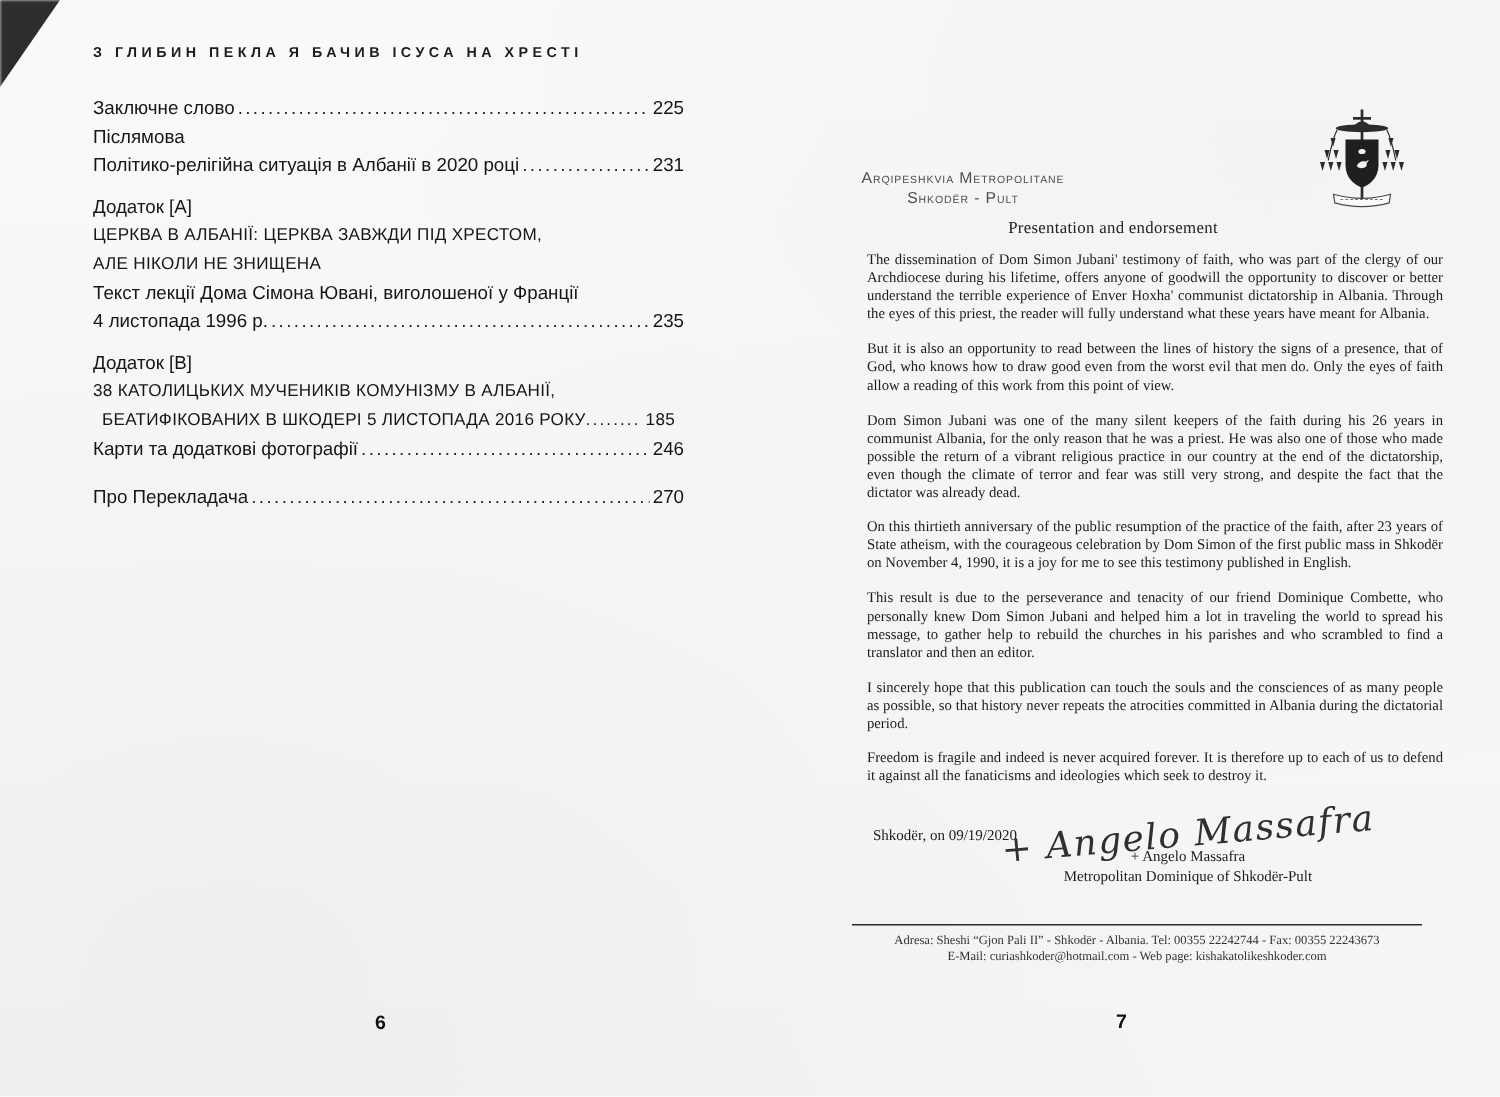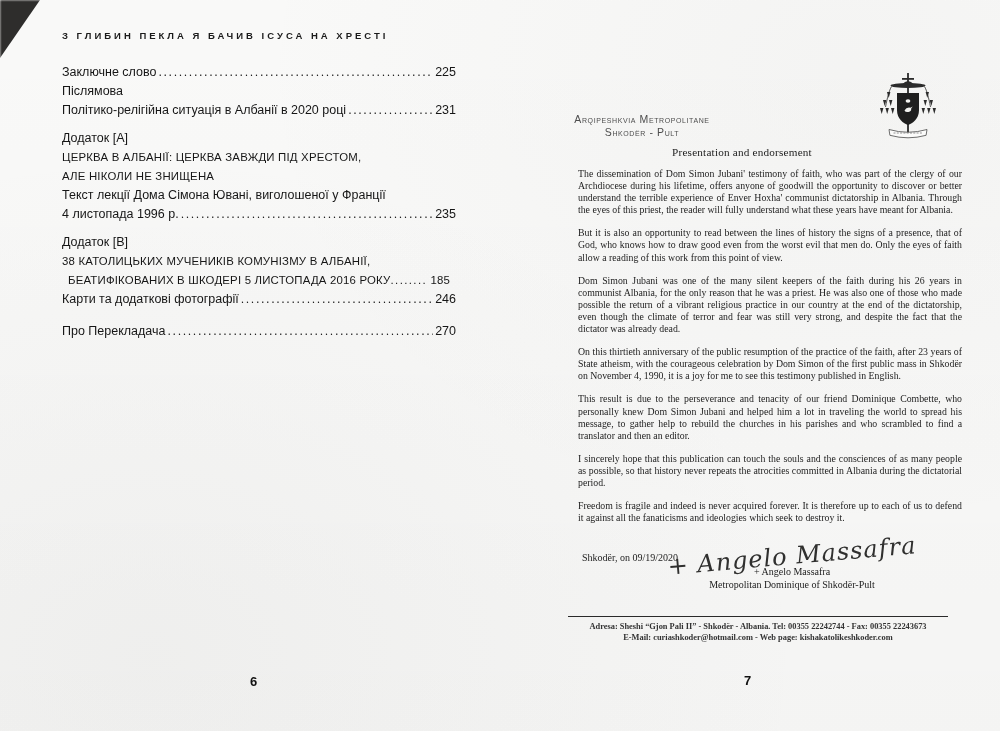--- a/index.html
+++ b/index.html
@@ -79,21 +79,21 @@
   }
   .sig-script{
     font-family:"DejaVu Serif",serif;font-style:italic;font-size:24px;
     color:#30302f;transform:rotate(-5deg);letter-spacing:1px;white-space:nowrap;
     margin-bottom:-4px;
   }
   .sig-name{font-size:10px;line-height:12.5px;}
   .sig-title{font-size:10px;line-height:12.5px;}
   .letter-footer{position:absolute;left:-10px;top:538px;width:380px;text-align:center;}
   .footer-rule{border:0;border-top:1.4px solid #2a2a2a;margin:0 0 5px 0;}
-  .footer-line{font-size:8.4px;line-height:10.8px;color:#333;white-space:nowrap;font-weight:bold;}
+  .footer-line{font-size:8.4px;line-height:10.8px;color:#333;white-space:nowrap;}
 </style>
 </head>
 <body>
 
 <div class="paper-tint"></div>
 <div class="corner-artifact"></div>
 
 <div class="left-page">
   <div class="running-header">З ГЛИБИН ПЕКЛА Я БАЧИВ ІСУСА НА ХРЕСТІ</div>
   <div class="toc">

